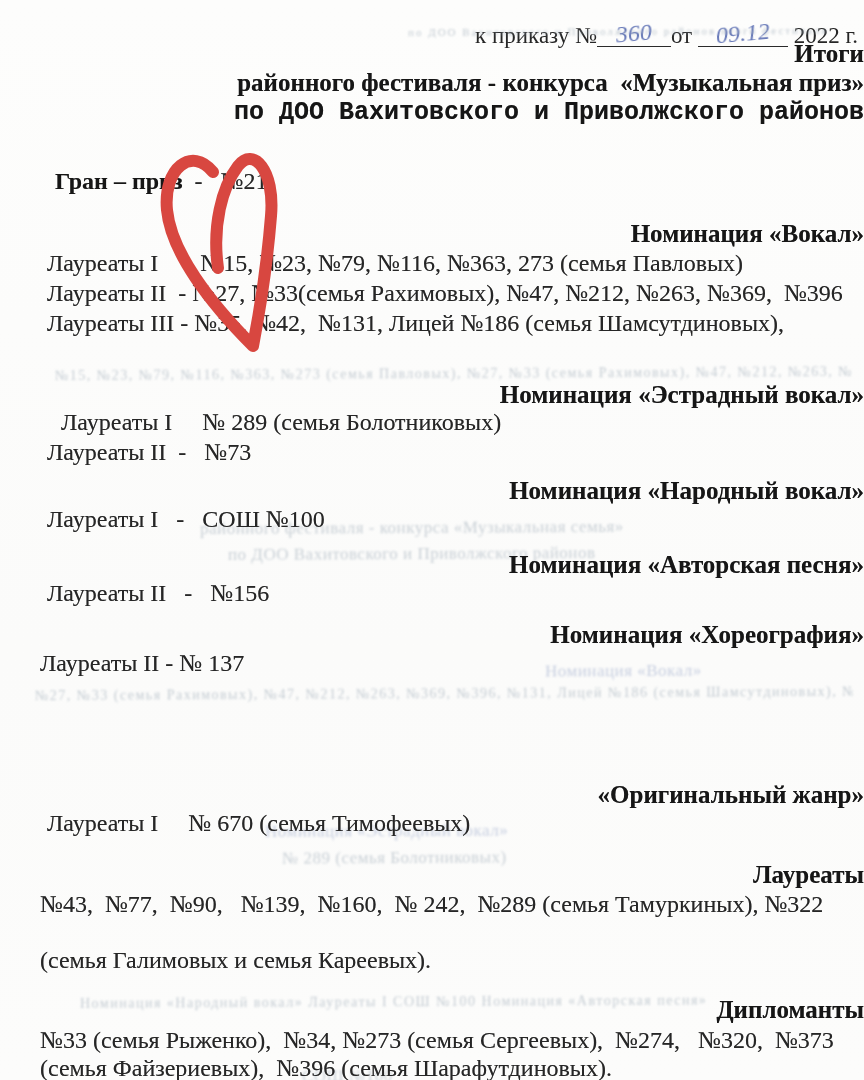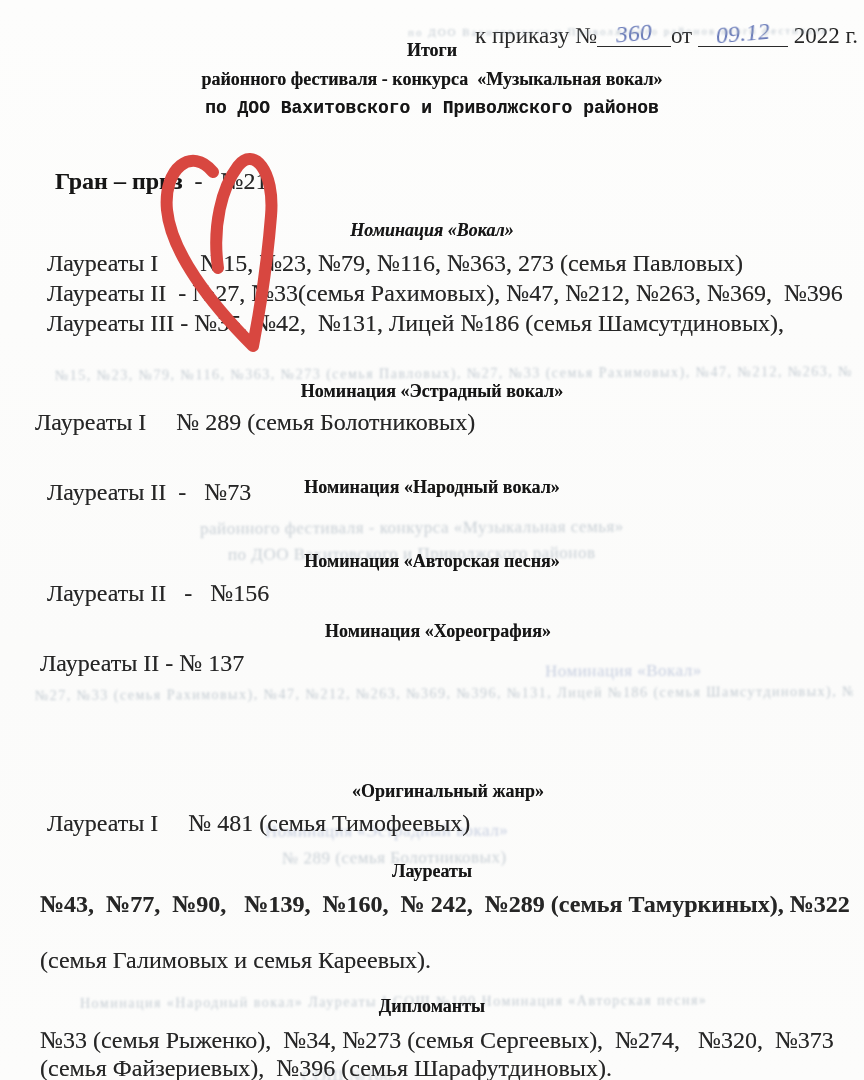--- a/index.html
+++ b/index.html
@@ -15,23 +15,23 @@
     position:absolute;
     white-space:pre;
     font-size:24px;
     line-height:28px;
     color:#262626;
     text-shadow:0 0 0.5px rgba(30,30,30,0.45);
   }
   .heading{
     position:absolute;
     left:0;right:0;
-    text-align:center;
+    text-align:right;
     font-weight:bold;
-    font-size:18px;
+    font-size:25px;
     white-space:pre;
     color:#161616;
     text-shadow:0 0 0.6px rgba(0,0,0,0.5);
   }
   .bold{font-weight:bold;color:#161616;}
   .order-line{
     position:absolute;
     top:-4px;right:6px;
     font-size:23px;
     white-space:pre;
@@ -89,48 +89,49 @@
   <div class="ghost big" style="top:518px;left:200px;width:430px;">районного фестиваля - конкурса «Музыкальная семья»</div>
   <div class="ghost big" style="top:544px;left:228px;width:390px;">по ДОО Вахитовского и Приволжского районов</div>
   <div class="ghost big blue" style="top:661px;left:545px;width:220px;">Номинация «Вокал»</div>
   <div class="ghost" style="top:686px;left:35px;width:818px;">№27, №33 (семья Рахимовых), №47, №212, №263, №369, №396, №131, Лицей №186 (семья Шамсутдиновых), №273, №322</div>
   <div class="ghost big blue" style="top:821px;left:265px;width:365px;">Номинация «Эстрадный вокал»</div>
   <div class="ghost big" style="top:848px;left:282px;width:255px;">№ 289 (семья Болотниковых)</div>
   <div class="ghost" style="top:994px;left:80px;width:728px;">Номинация «Народный вокал»  Лауреаты I  СОШ №100  Номинация «Авторская песня»</div>
   <div class="ghost big" style="top:1066px;left:302px;width:260px;">СОШ №100</div>
 
   <div class="heading" style="top:40px;">Итоги</div>
-  <div class="heading" style="top:69px;">районного фестиваля - конкурса  «Музыкальная вокал»</div>
+  <div class="heading" style="top:69px;">районного фестиваля - конкурса  «Музыкальная приз»</div>
   <div class="heading" style="top:98px;font-family:Liberation Mono, monospace;">по ДОО Вахитовского и Приволжского районов</div>
 
   <div class="line" style="top:167px;left:55px;"><span class="bold">Гран – приз</span><span>  -   №21</span></div>
 
-  <div class="heading" style="top:220px;font-style:italic;">Номинация «Вокал»</div>
+  <div class="heading" style="top:220px;">Номинация «Вокал»</div>
   <div class="line" style="top:249px;left:47px;">Лауреаты I       №15, №23, №79, №116, №363, 273 (семья Павловых)</div>
   <div class="line" style="top:279px;left:47px;">Лауреаты II  - №27, №33(семья Рахимовых), №47, №212, №263, №369,  №396</div>
   <div class="line" style="top:309px;left:47px;">Лауреаты III - №35, №42,  №131, Лицей №186 (семья Шамсутдиновых),</div>
 
   <div class="heading" style="top:381px;">Номинация «Эстрадный вокал»</div>
-  <div class="line" style="top:408px;left:35px;">Лауреаты I     № 289 (семья Болотниковых)</div>
-  <div class="line" style="top:438px;left:47px;margin-top:40px;">Лауреаты II  -   №73</div>
+  <div class="line" style="top:408px;left:61px;">Лауреаты I     № 289 (семья Болотниковых)</div>
+  <div class="line" style="top:438px;left:47px;">Лауреаты II  -   №73</div>
 
   <div class="heading" style="top:477px;">Номинация «Народный вокал»</div>
+  <div class="line" style="top:505px;left:47px;">Лауреаты I   -   СОШ №100</div>
 
   <div class="heading" style="top:551px;">Номинация «Авторская песня»</div>
   <div class="line" style="top:579px;left:47px;">Лауреаты II   -   №156</div>
 
   <div class="heading" style="top:621px;padding-left:12px;">Номинация «Хореография»</div>
   <div class="line" style="top:649px;left:40px;">Лауреаты II - № 137</div>
 
 
   <div class="heading" style="top:781px;padding-left:32px;">«Оригинальный жанр»</div>
-  <div class="line" style="top:809px;left:47px;">Лауреаты I     № 481 (семья Тимофеевых)</div>
+  <div class="line" style="top:809px;left:47px;">Лауреаты I     № 670 (семья Тимофеевых)</div>
 
   <div class="heading" style="top:861px;">Лауреаты</div>
-  <div class="line" style="top:890px;left:40px;font-weight:bold;">№43,  №77,  №90,   №139,  №160,  № 242,  №289 (семья Тамуркиных), №322</div>
+  <div class="line" style="top:890px;left:40px;">№43,  №77,  №90,   №139,  №160,  № 242,  №289 (семья Тамуркиных), №322</div>
   <div class="line" style="top:946px;left:40px;">(семья Галимовых и семья Кареевых).</div>
 
   <div class="heading" style="top:996px;">Дипломанты</div>
   <div class="line" style="top:1026px;left:40px;">№33 (семья Рыженко),  №34, №273 (семья Сергеевых),  №274,   №320,  №373</div>
   <div class="line" style="top:1054px;left:40px;">(семья Файзериевых),  №396 (семья Шарафутдиновых).</div>
 
   <svg class="heart" viewBox="0 0 150 230" aria-hidden="true">
     <path d="M63 34 C42 8 13 30 17 72 C21 114 60 165 103 208 C108 182 117 128 121 78 C125 32 103 8 88 28 C72 49 62 88 68 130" fill="none" stroke="#d84740" stroke-width="12" stroke-linecap="round" stroke-linejoin="round" style="filter:blur(0.3px);"></path>
   </svg>
 

